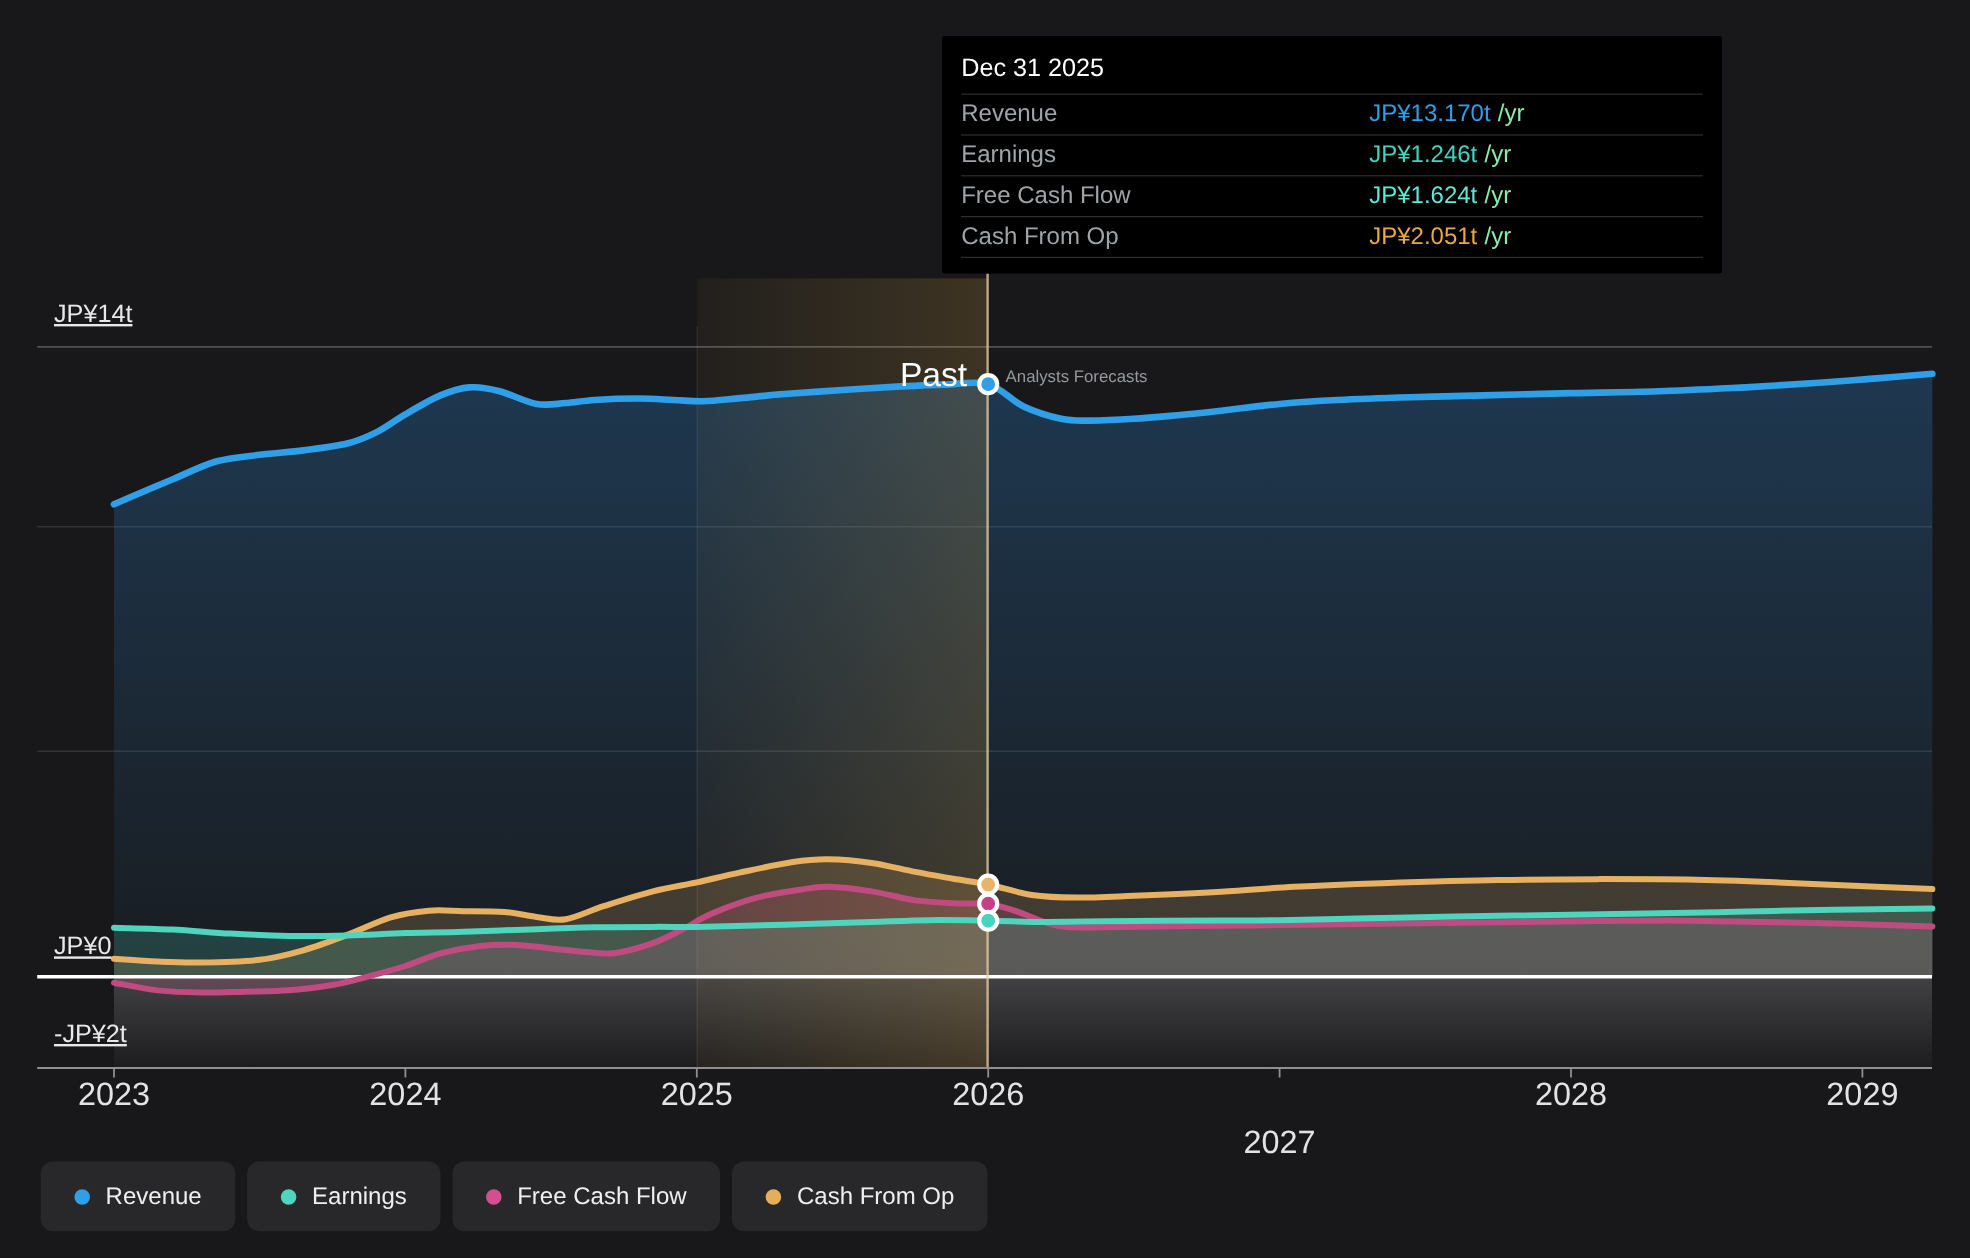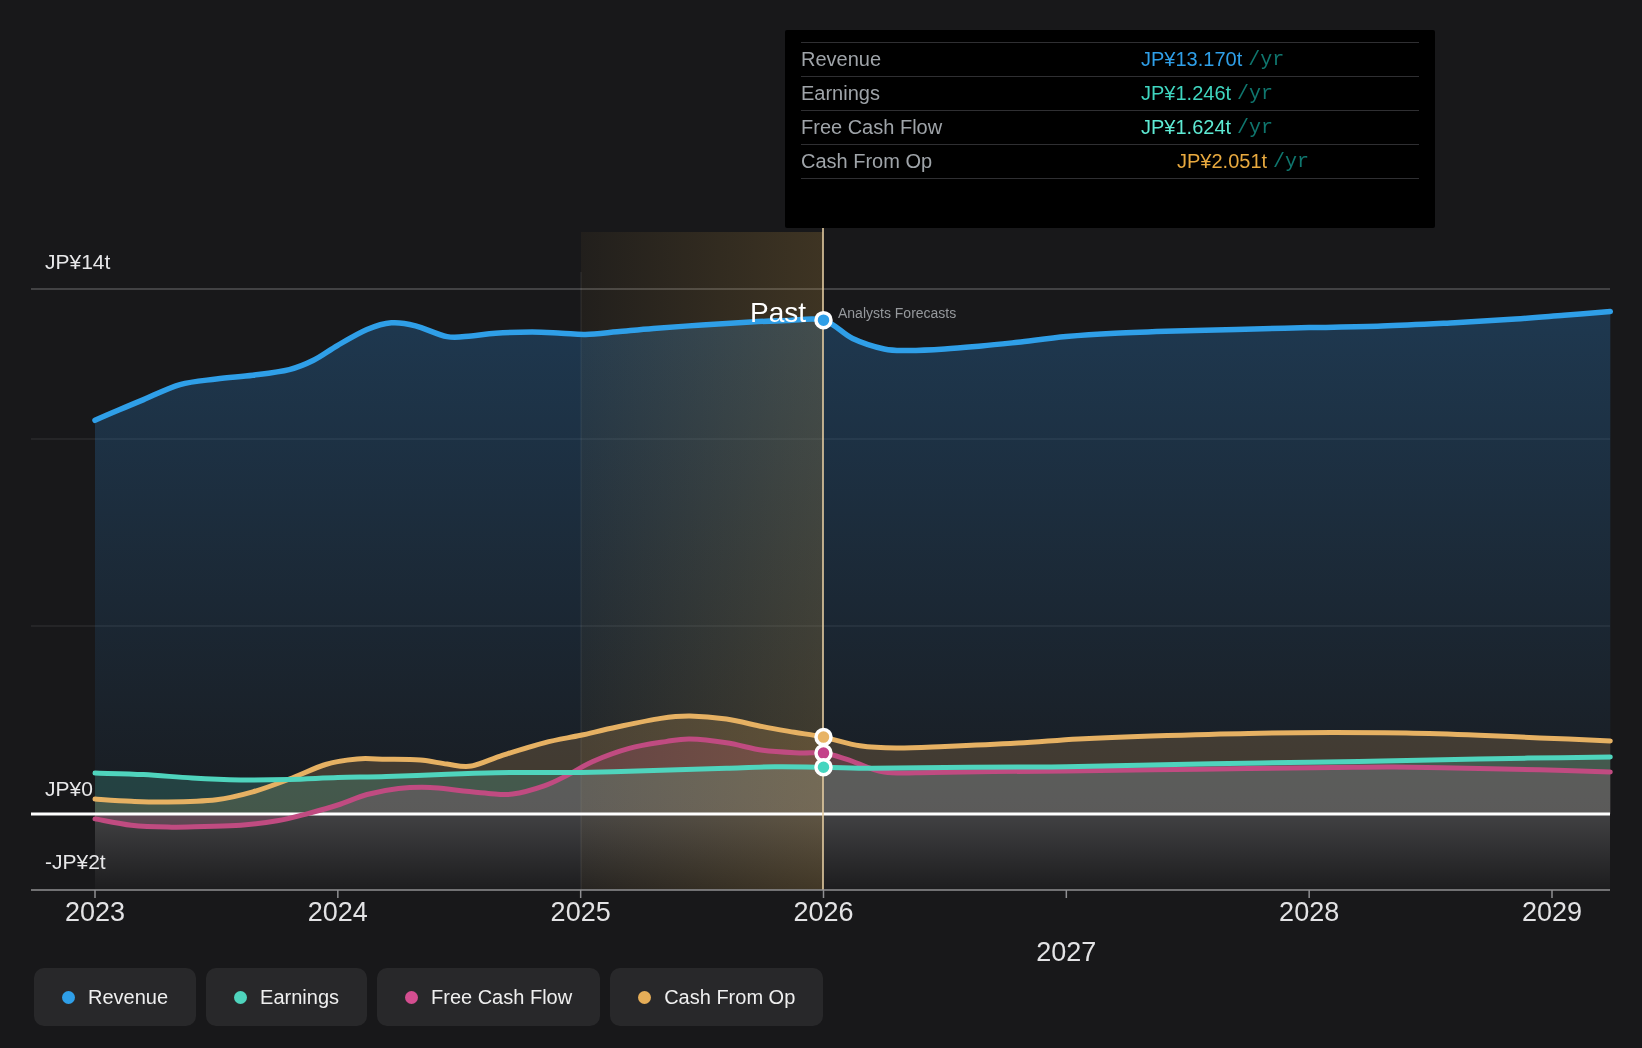--- a/index.html
+++ b/index.html
@@ -1,35 +1,35 @@
 <!DOCTYPE html>
 <html><head>
 <meta charset="utf-8">
 <style>
   html,body{margin:0;padding:0;background:#18181a;}
   #app{position:relative;width:1642px;height:1048px;background:#18181a;overflow:hidden;
        font-family:"Liberation Sans",sans-serif;}
   #chart-svg{position:absolute;left:0;top:0;}
-  .ylabel{position:absolute;left:45px;transform:translateY(-50%);color:#e8e8ea;font-size:21px;}
+  .ylabel{position:absolute;left:45px;transform:translateY(-50%);color:#e8e8ea;font-size:21px;text-decoration:underline;}
   .ylabel.y14{top:262px}.ylabel.y0{top:789px}.ylabel.yneg2{top:862px}
   #xlabels .xlabel{position:absolute;top:912px;transform:translate(-50%,-50%);
        color:#e3e3e5;font-size:27px;white-space:nowrap;}
   .past-label{position:absolute;left:806px;top:313px;transform:translate(-100%,-50%);
        color:#ffffff;font-size:28px;}
   .forecast-label{position:absolute;left:838px;top:313px;transform:translateY(-50%);
        color:#96999d;font-size:14px;}
   
   .tooltip{position:absolute;left:785px;top:30px;width:650px;height:198px;background:#000;
        box-sizing:border-box;padding:12px 16px 0 16px;border-radius:2px;}
   .tt-title{color:#fff;font-size:21px;font-weight:500;height:36px;line-height:30px;}
   .tt-row{display:flex;align-items:center;height:33px;border-top:1px solid #2f2f32;font-size:20px;}
   .tt-row:last-child{border-bottom:1px solid #2f2f32;}
   .tt-label{width:340px;color:#9fa4a9;}
   .tt-value{font-weight:500;}
-  .tt-suffix{color:#0f766e;margin-left:6px;font-family:Liberation Mono, monospace;}
+  .tt-suffix{color:#86efac;margin-left:6px;}
   
   .legend{position:absolute;left:34px;top:968px;display:flex;gap:10px;}
   .legend-pill{display:flex;align-items:center;gap:13px;height:58px;padding:0 28px;
        background:#28282a;border-radius:10px;color:#efefef;font-size:20px;cursor:pointer;}
   .legend-dot{width:13px;height:13px;border-radius:50%;flex:0 0 auto;}
 </style>
 </head>
 <body>
 
 <div id="app">
@@ -106,38 +106,39 @@
       <span class="xlabel" style="left: 823.499px;">2026</span>
       <span class="xlabel" style="left: 1066.33px; margin-top: 40px;">2027</span>
       <span class="xlabel" style="left: 1309.16px;">2028</span>
       <span class="xlabel" style="left: 1552px;">2029</span>
     </div>
 
   <div class="past-label">Past</div>
   <div class="forecast-label">Analysts Forecasts</div>
 
   <div class="tooltip">
+    <div class="tt-title">Dec 31 2025</div>
     <div class="tt-row">
       <span class="tt-label">Revenue</span>
       <span class="tt-value" style="color: rgb(47, 159, 232);">JP¥13.170t</span>
       <span class="tt-suffix">/yr</span>
     </div>
     <div class="tt-row">
       <span class="tt-label">Earnings</span>
       <span class="tt-value" style="color: rgb(63, 214, 192);">JP¥1.246t</span>
       <span class="tt-suffix">/yr</span>
     </div>
     <div class="tt-row">
       <span class="tt-label">Free Cash Flow</span>
       <span class="tt-value" style="color: #5eead4;">JP¥1.624t</span>
       <span class="tt-suffix">/yr</span>
     </div>
     <div class="tt-row">
       <span class="tt-label">Cash From Op</span>
-      <span class="tt-value" style="color: rgb(232, 169, 63); margin-left: 36px;">JP¥2.051t</span>
+      <span class="tt-value" style="color: rgb(232, 169, 63);">JP¥2.051t</span>
       <span class="tt-suffix">/yr</span>
     </div>
   </div>
 
   <div class="legend">
     <div class="legend-pill">
       <span class="legend-dot" style="background: rgb(47, 159, 232);"></span>
       <span>Revenue</span>
     </div>
     <div class="legend-pill">

